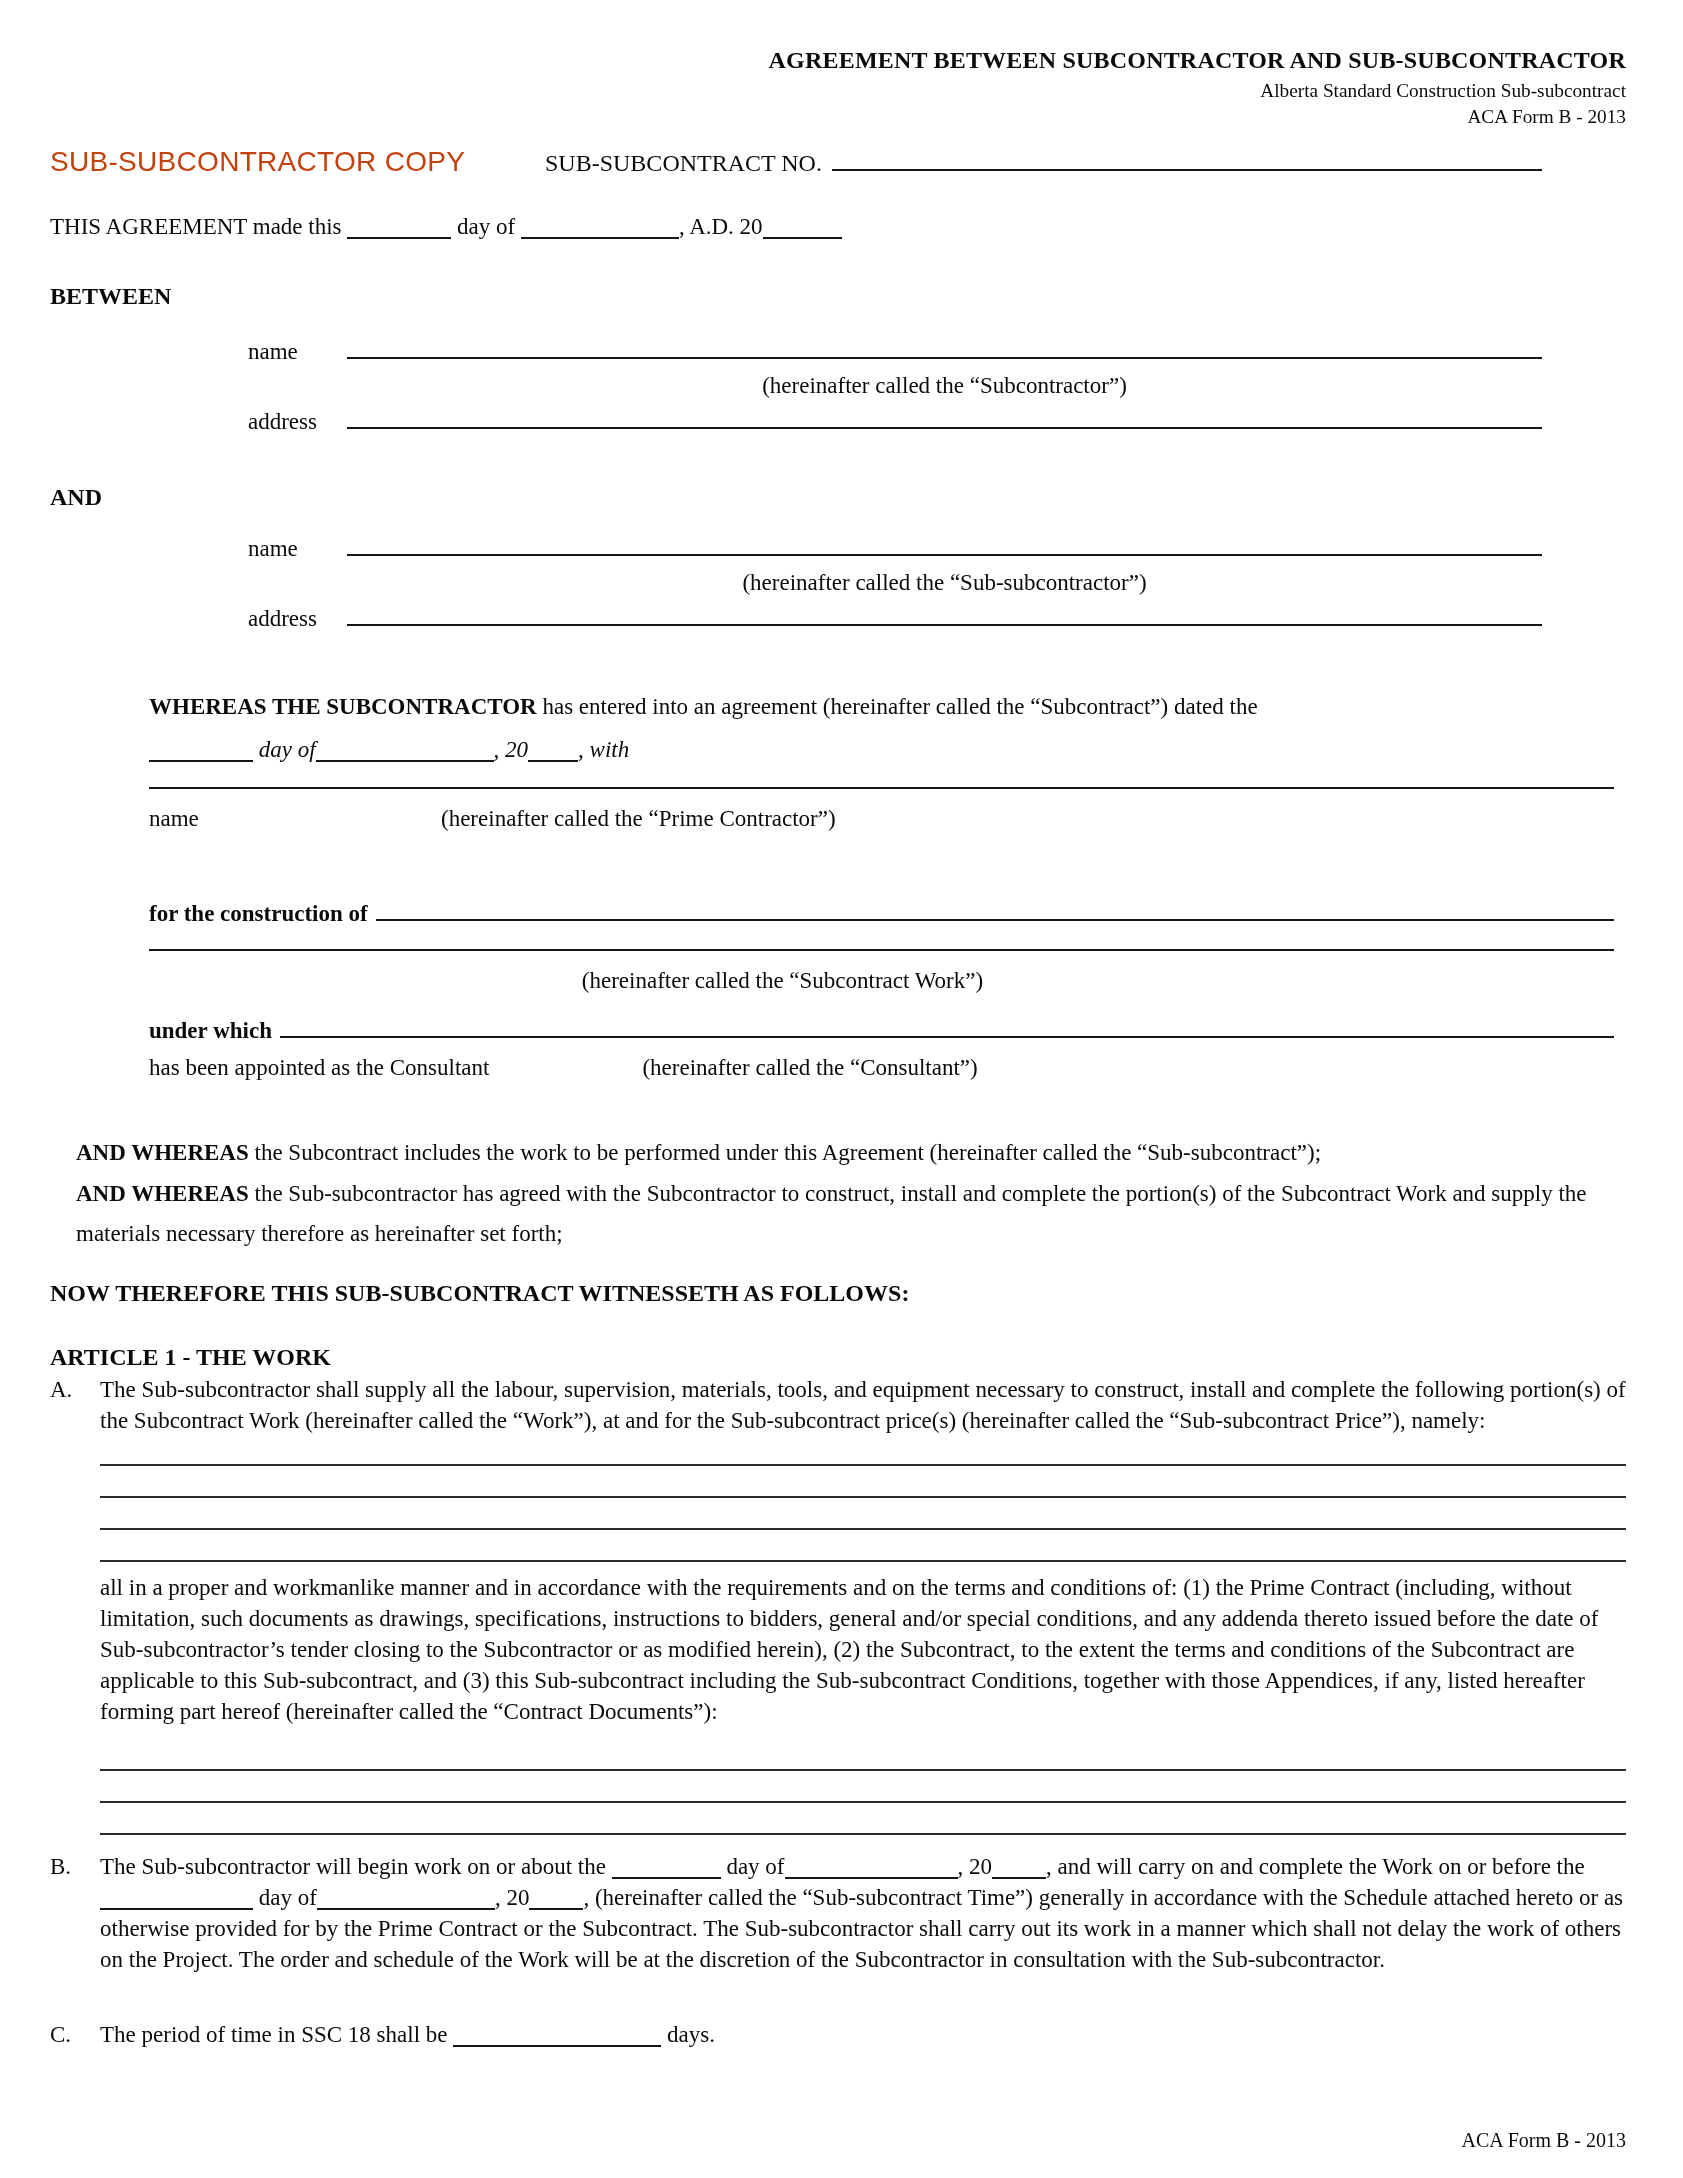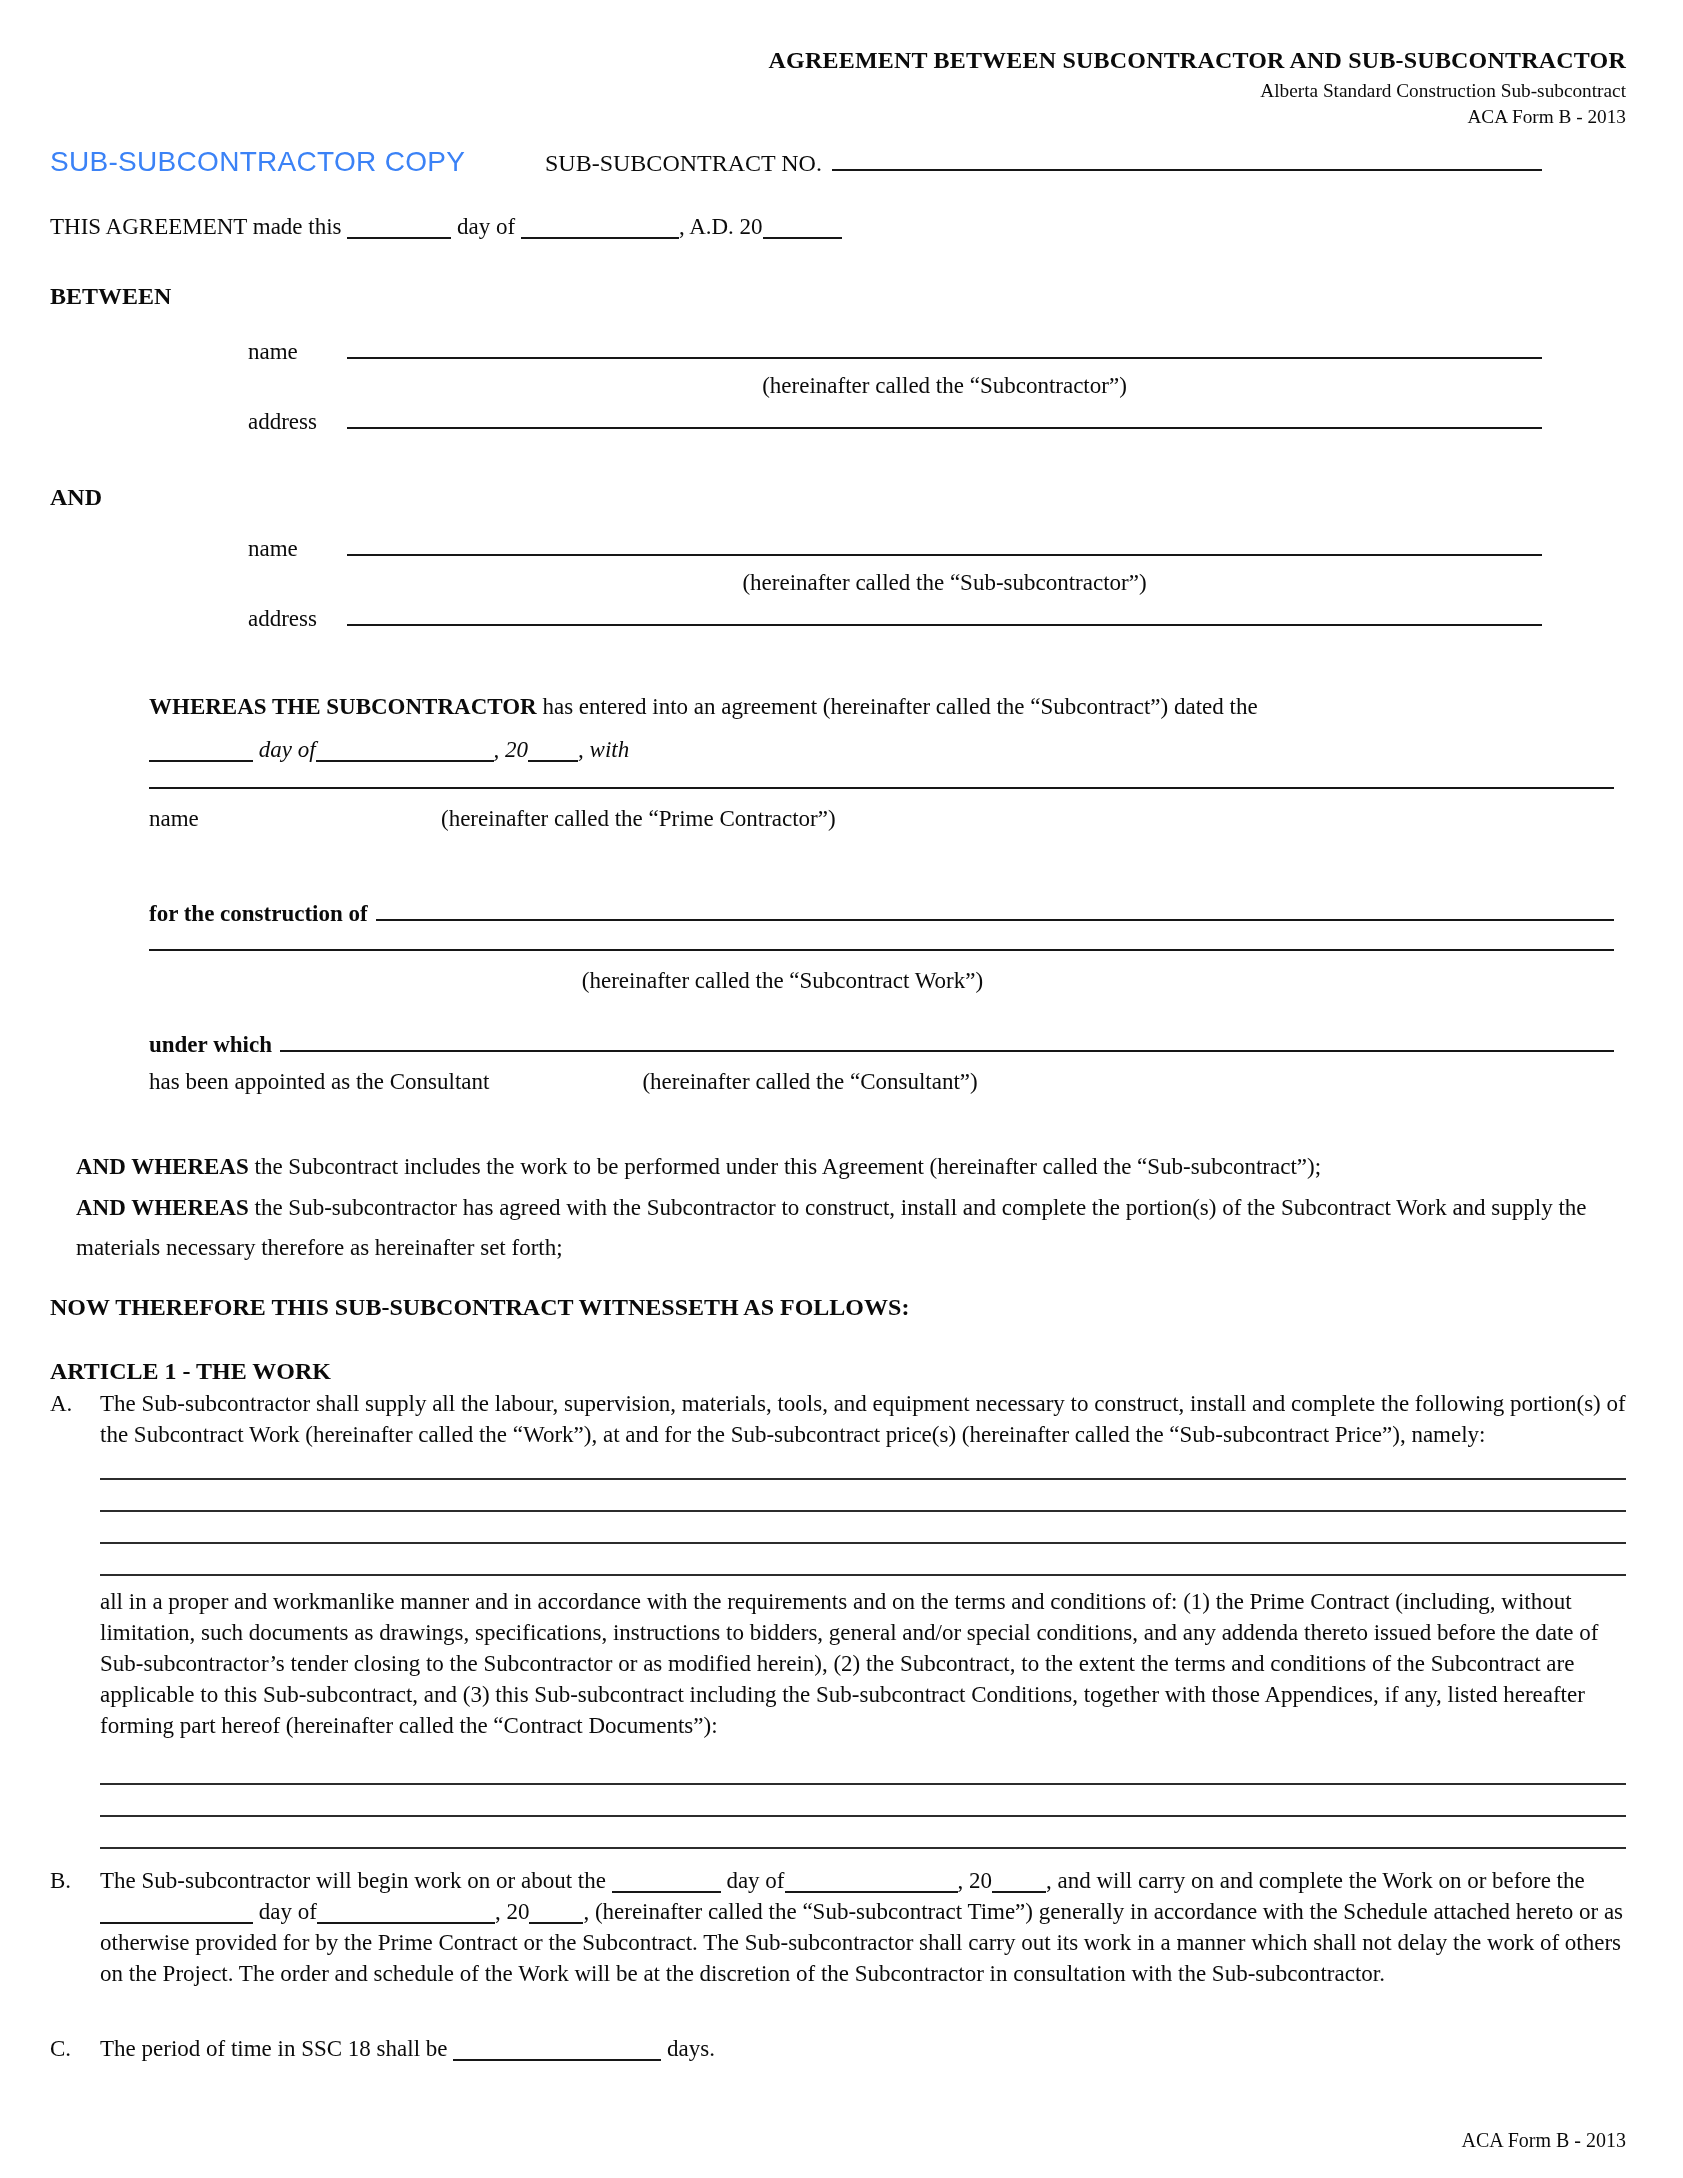--- a/index.html
+++ b/index.html
@@ -53,21 +53,21 @@
   .wh-line2 { margin-top:12px;font-style:italic; }
   .wh-rule { border-bottom:2px solid #171717; height:24px; }
   .wh-rule.tall { height:22px; }
   .wh-namerow { display:flex; align-items:baseline; padding-top:14px; }
   .wh-namerow .nlabel { width:292px; flex:none; }
   .wh-flexrow { display:flex; align-items:baseline;font-weight:bold; }
   .wh-flexrow .flabel { white-space:nowrap; margin-right:8px; }
   .flex-line { flex:1; border-bottom:2px solid #171717; height:1.05em; }
   .wh-construction { margin-top:63px; }
   .wh-workcaption { width:1267px; text-align:center; margin-top:14px; }
-  .wh-under { margin-top:32px; }
+  .wh-under { margin-top:18px; }
   .wh-consultant { display:flex; align-items:baseline; margin-top:6px; }
   .wh-consultant .cgap { width:153px; flex:none; }
 
   
   .recitals { margin-top:50px; line-height:1.76;margin-left:26px; }
   .therefore { font-weight:bold; margin-top:22px; font-size:24px; }
 
   
   .art-heading { font-weight:bold; margin-top:32px; font-size:24px; }
   .item { display:flex; align-items:baseline; }
@@ -91,21 +91,21 @@
 
   <div class="hdr">
     <div class="hdr-title">AGREEMENT BETWEEN SUBCONTRACTOR AND SUB-SUBCONTRACTOR</div>
     <div class="hdr-ref">
       <div>Alberta Standard Construction Sub-subcontract</div>
       <div>ACA Form B - 2013</div>
     </div>
   </div>
 
   <div class="copy-row">
-    <div class="copy-label" style="color: #3b82f6;">SUB-SUBCONTRACTOR COPY</div>
+    <div class="copy-label" style="color: #c2410c;">SUB-SUBCONTRACTOR COPY</div>
     <div class="scn-wrap">
         <span>SUB-SUBCONTRACT NO.</span>
         <span class="scn-line"></span>
       </div>
   </div>
 
   <div class="intro">
     <span>THIS AGREEMENT made this</span>
     <span class="bl w105"></span>
     <span>day of</span>

